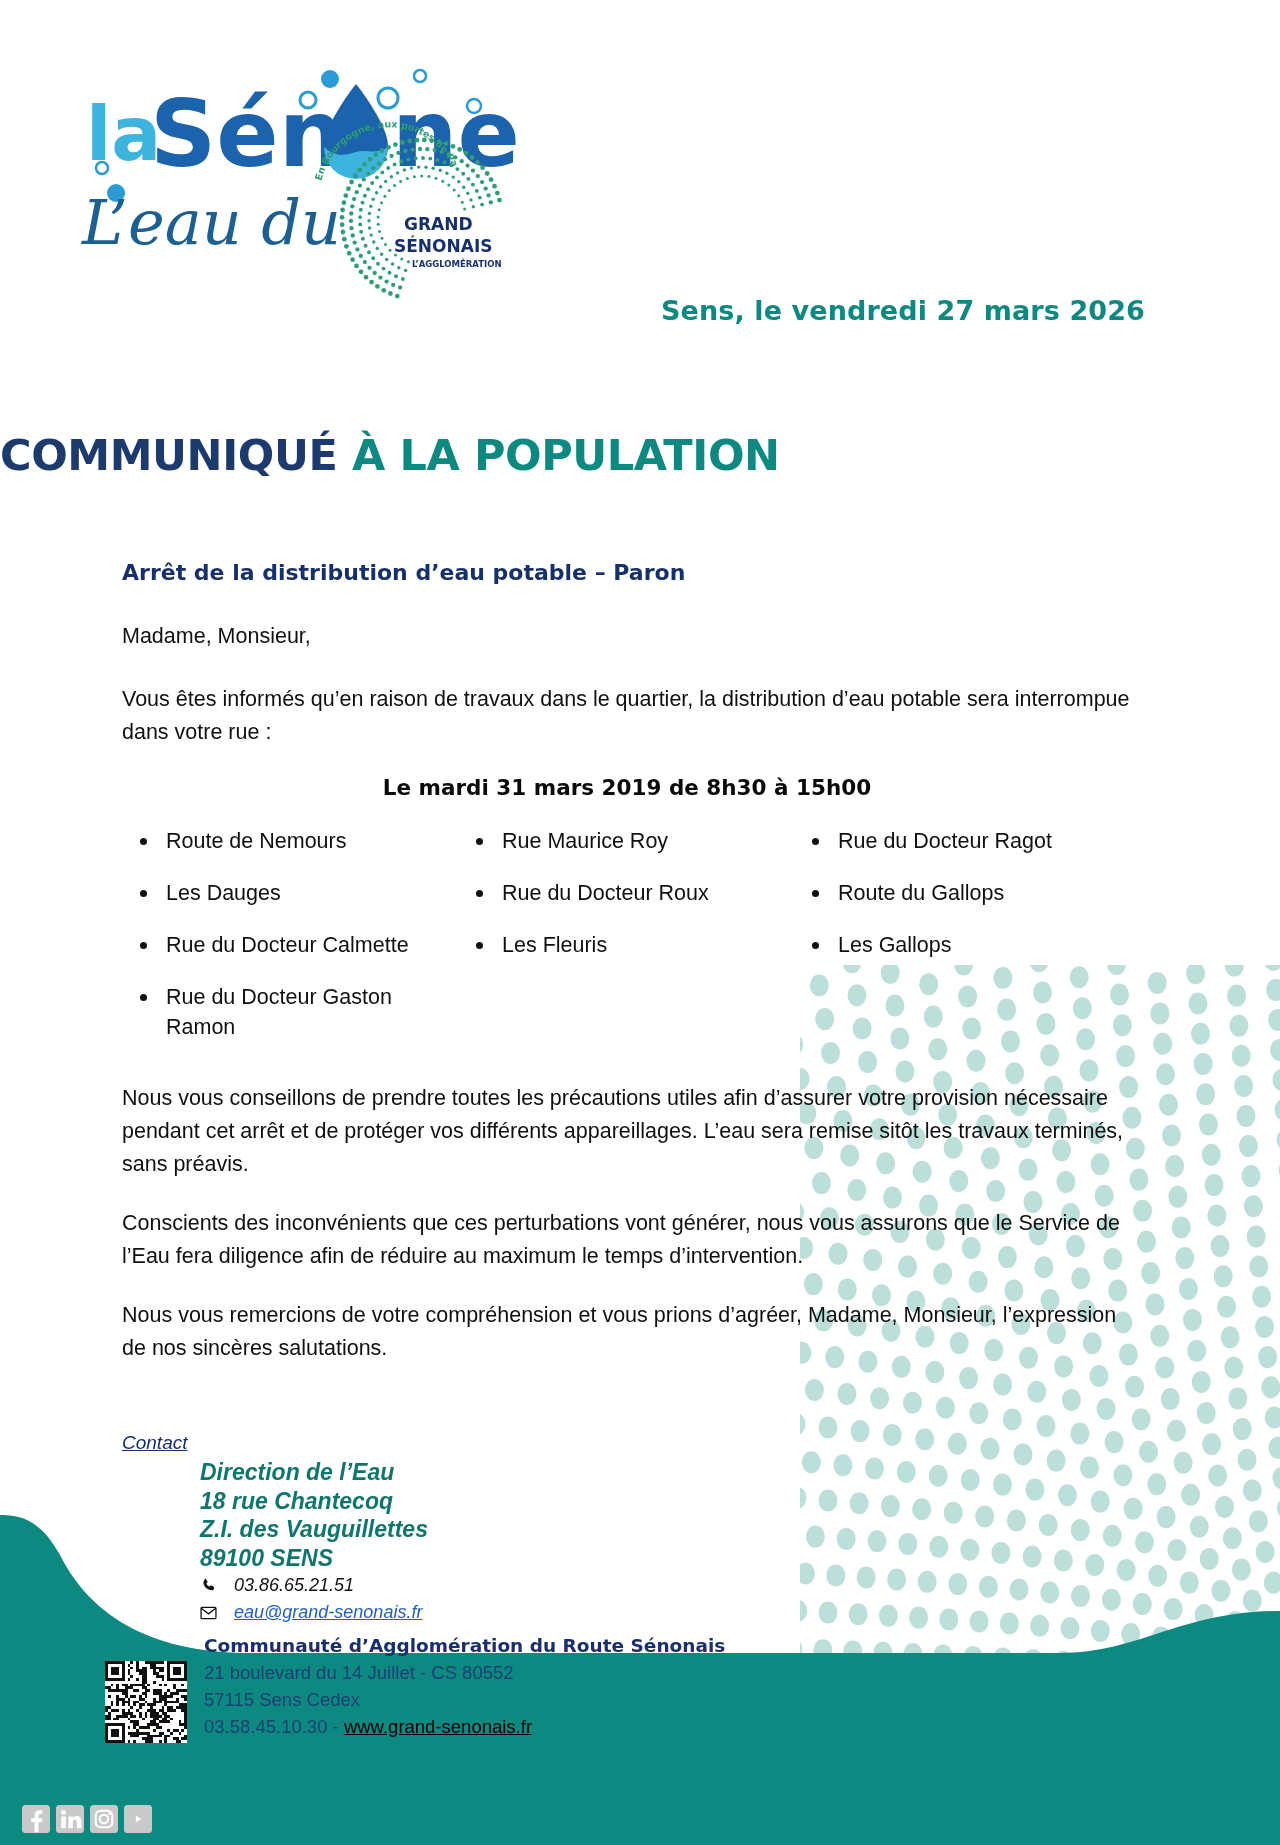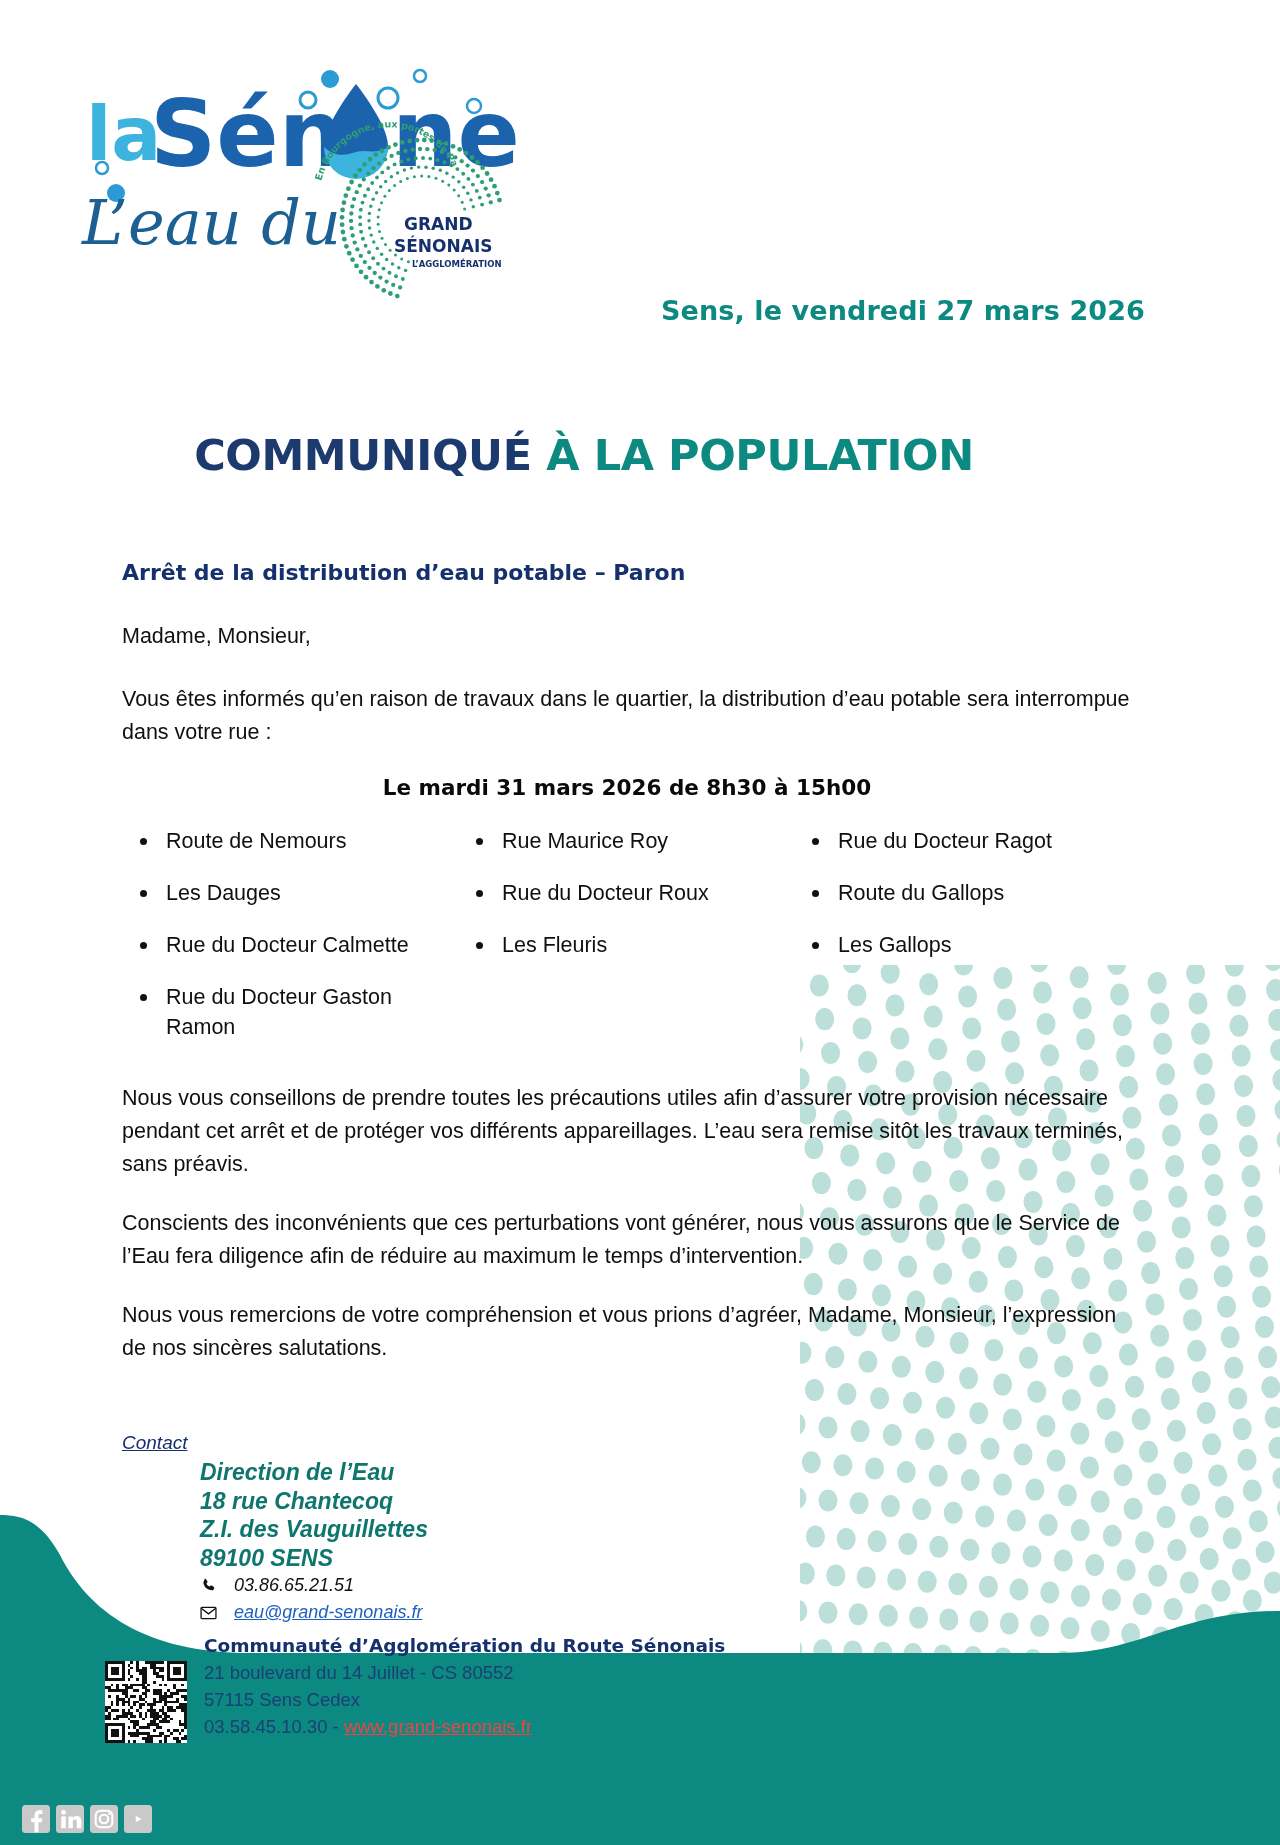--- a/index.html
+++ b/index.html
@@ -21,21 +21,21 @@
   .date-line {
     position:absolute; right:135px; top:295px;
     font-size:27px; font-weight:bold; color:#0c8a82;
     letter-spacing:0.1px; z-index:3;
     font-family:"DejaVu Sans", sans-serif;
   }
 
   
   .main-title {
     position:absolute; top:430px; left:0; width:1168px;
-    text-align:center; z-index:3;
+    z-index:3;
     font-family:"DejaVu Sans", sans-serif;
     font-size:43px; font-weight:bold; letter-spacing:-0.4px;
   }
   .main-title .part-a { color:#1d3a6e; }
   .main-title .part-b { color:#0c8a82; }
 
   .subtitle {
     position:absolute; top:560px; left:122px; z-index:3;
     font-family:"DejaVu Sans", sans-serif;
     font-size:22px; font-weight:bold; color:#16306e;
@@ -87,21 +87,21 @@
   .ct-val.link { color:#1f5fbf; text-decoration:underline; }
 
   
   .footer-shape { position:absolute; left:0; bottom:0; width:1280px; height:330px; z-index:1; }
   .footer-info { position:absolute; left:204px; bottom:105px; z-index:4; }
   .footer-info .fl-title {
     font-size:18.5px; font-weight:bold; color:#16306e; line-height:27px;
     font-family:"DejaVu Sans", sans-serif;
   }
   .footer-info .fl { font-size:18.5px; color:#1b3f74; line-height:27px; }
-  .footer-info .fl a { color:#ef4444; }
+  .footer-info .fl a { color:#000000; }
   .qr { position:absolute; left:105px; bottom:102px; width:82px; height:82px; z-index:4; }
   .social { position:absolute; left:22px; bottom:12px; display:flex; gap:6px; z-index:5; }
   .soc-ico { width:28px; height:28px; }
 </style>
 </head>
 <body>
 
 <div class="page">
 
   <svg class="dotfan" viewBox="0 0 520 700">
@@ -706,21 +706,21 @@
 
   <div class="main-title">
     <span class="part-a">COMMUNIQUÉ </span><span class="part-b">À LA POPULATION</span>
   </div>
 
   <div class="subtitle">Arrêt de la distribution d’eau potable – Paron</div>
 
   <div class="body-area">
     <div class="salutation">Madame, Monsieur,</div>
     <div class="para">Vous êtes informés qu’en raison de travaux dans le quartier, la distribution d’eau potable sera interrompue dans votre rue :</div>
-    <div class="date-bold">Le mardi 31 mars 2026 de 8h30 à 15h00</div>
+    <div class="date-bold">Le mardi 31 mars 2019 de 8h30 à 15h00</div>
 
     <div class="cols">
       <div class="col">
         <ul>
           <li><span class="bul"></span><span>Route de Nemours</span></li>
           <li><span class="bul"></span><span>Les Dauges</span></li>
           <li><span class="bul"></span><span>Rue du Docteur Calmette</span></li>
           <li><span class="bul"></span><span>Rue du Docteur Gaston Ramon</span></li>
         </ul>
       </div>

